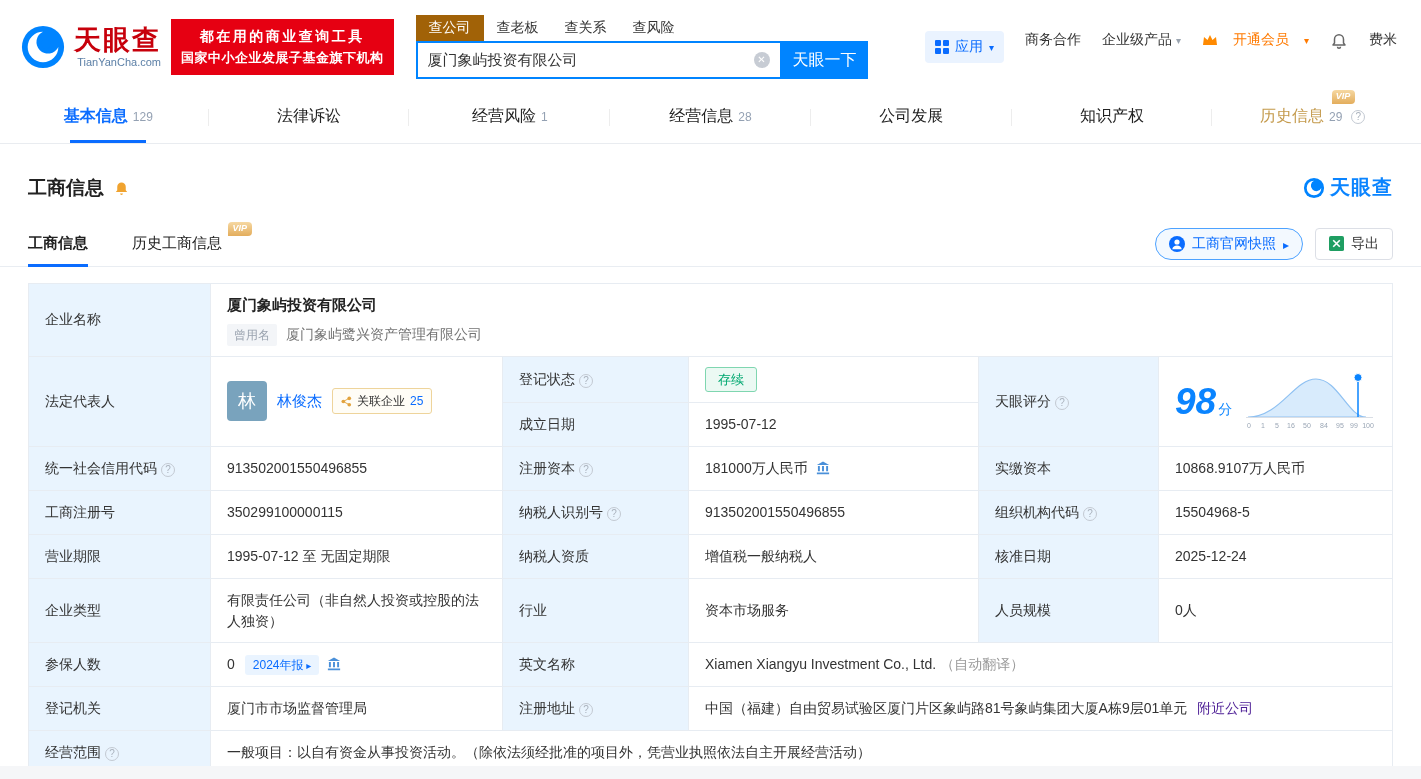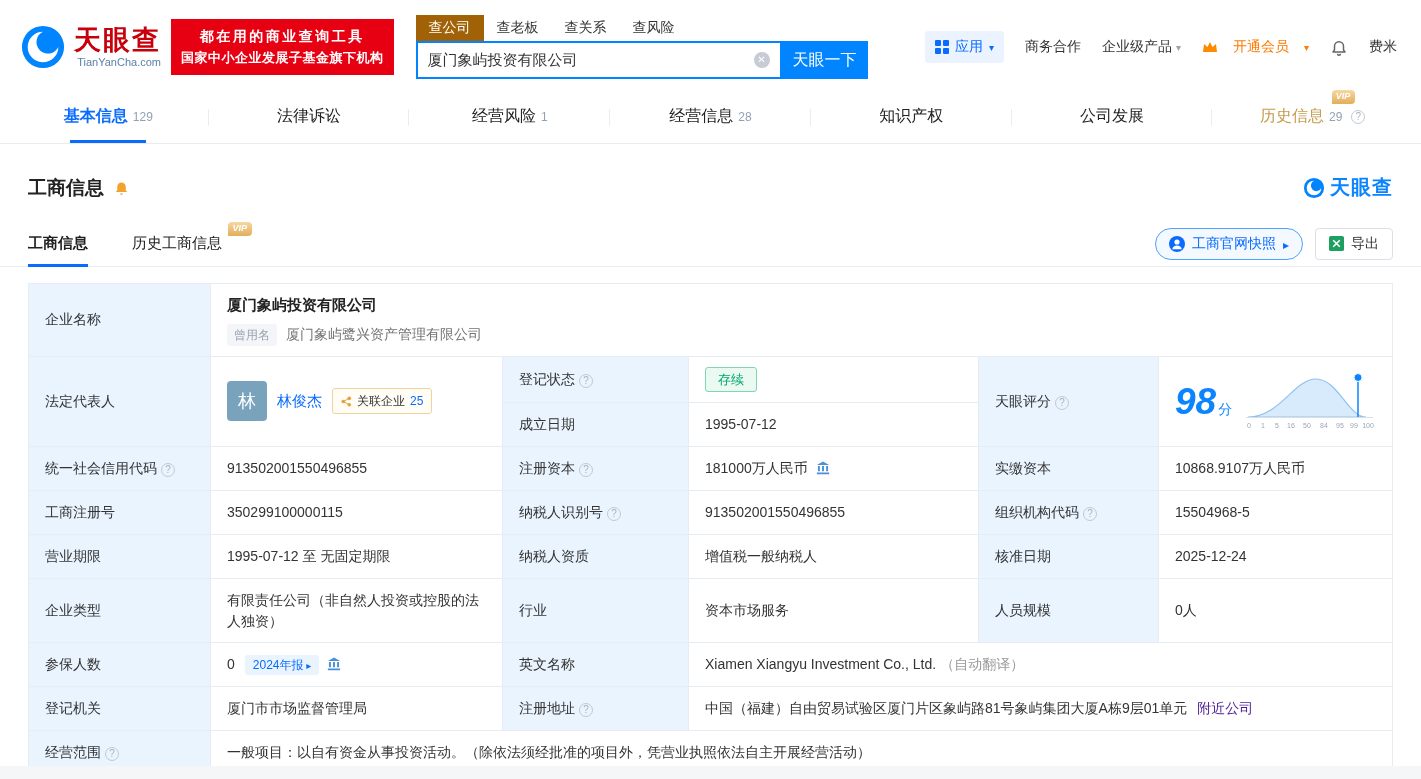--- a/index.html
+++ b/index.html
@@ -19,21 +19,21 @@
   .search-tabs { display:flex; font-size:14px; }
   .stab { padding:4px 13px; color:#333; cursor:pointer; }
   .stab.active { background:#a16207; color:#fff; }
   .search-row { display:flex; height:38px; }
   .search-input-wrap { flex:1; border:2px solid #0084ff; background:#fff; display:flex; align-items:center; padding:0 10px; }
   .search-input { border:none; outline:none; flex:1; font-size:15px; color:#333; font-family:inherit; }
   .clear-icon { width:16px; height:16px; border-radius:50%; background:#c7ccd4; color:#fff; font-size:10px; line-height:16px; text-align:center; cursor:pointer; flex:0 0 16px; }
   .clear-icon::before { content:"✕"; }
   .search-btn { width:86px; background:#0084ff; color:#fff; border:none; font-size:16px; cursor:pointer; font-family:inherit; }
 
-  .topnav { margin-left:auto; display:flex; align-items:center; gap:21px; font-size:14px; color:#333; white-space:nowrap; }
+  .topnav { margin-left:auto; display:flex; align-items:flex-start; gap:21px; font-size:14px; color:#333; white-space:nowrap; }
   .topnav a { text-decoration:none; color:#333; cursor:pointer; }
   .nav-apps { display:flex; align-items:center; gap:6px; background:#eaf3ff; color:#0a6cff; padding:7px 10px; border-radius:4px; cursor:pointer; }
   .caret { font-size:10px; color:#9aa4b0; }
   .caret::before { content:"▾"; }
   .nav-apps .caret::before { color:#0a6cff; }
   .vip-link { display:flex; align-items:center; gap:15px; color:#ff7a00 !important; }
   .vip-link .caret::before { color:#ff7a00; }
   .bell-wrap { display:flex; align-items:center; cursor:pointer; }
 
   
@@ -179,24 +179,24 @@
     </div>
     <div class="maintab">
       <span>经营风险</span>
       <span class="tab-count">1</span>
     </div>
     <div class="maintab">
       <span>经营信息</span>
       <span class="tab-count">28</span>
     </div>
     <div class="maintab">
+      <span>公司发展</span>
+    </div>
+    <div class="maintab">
       <span>知识产权</span>
-    </div>
-    <div class="maintab">
-      <span>公司发展</span>
     </div>
     <div class="maintab gold">
       <span class="tab-label-wrap">
         <span class="vip-badge">VIP</span>
         <span>历史信息</span>
         <span class="tab-count">29</span>
         <span class="icon-q"></span>
       </span>
     </div>
   </nav>

